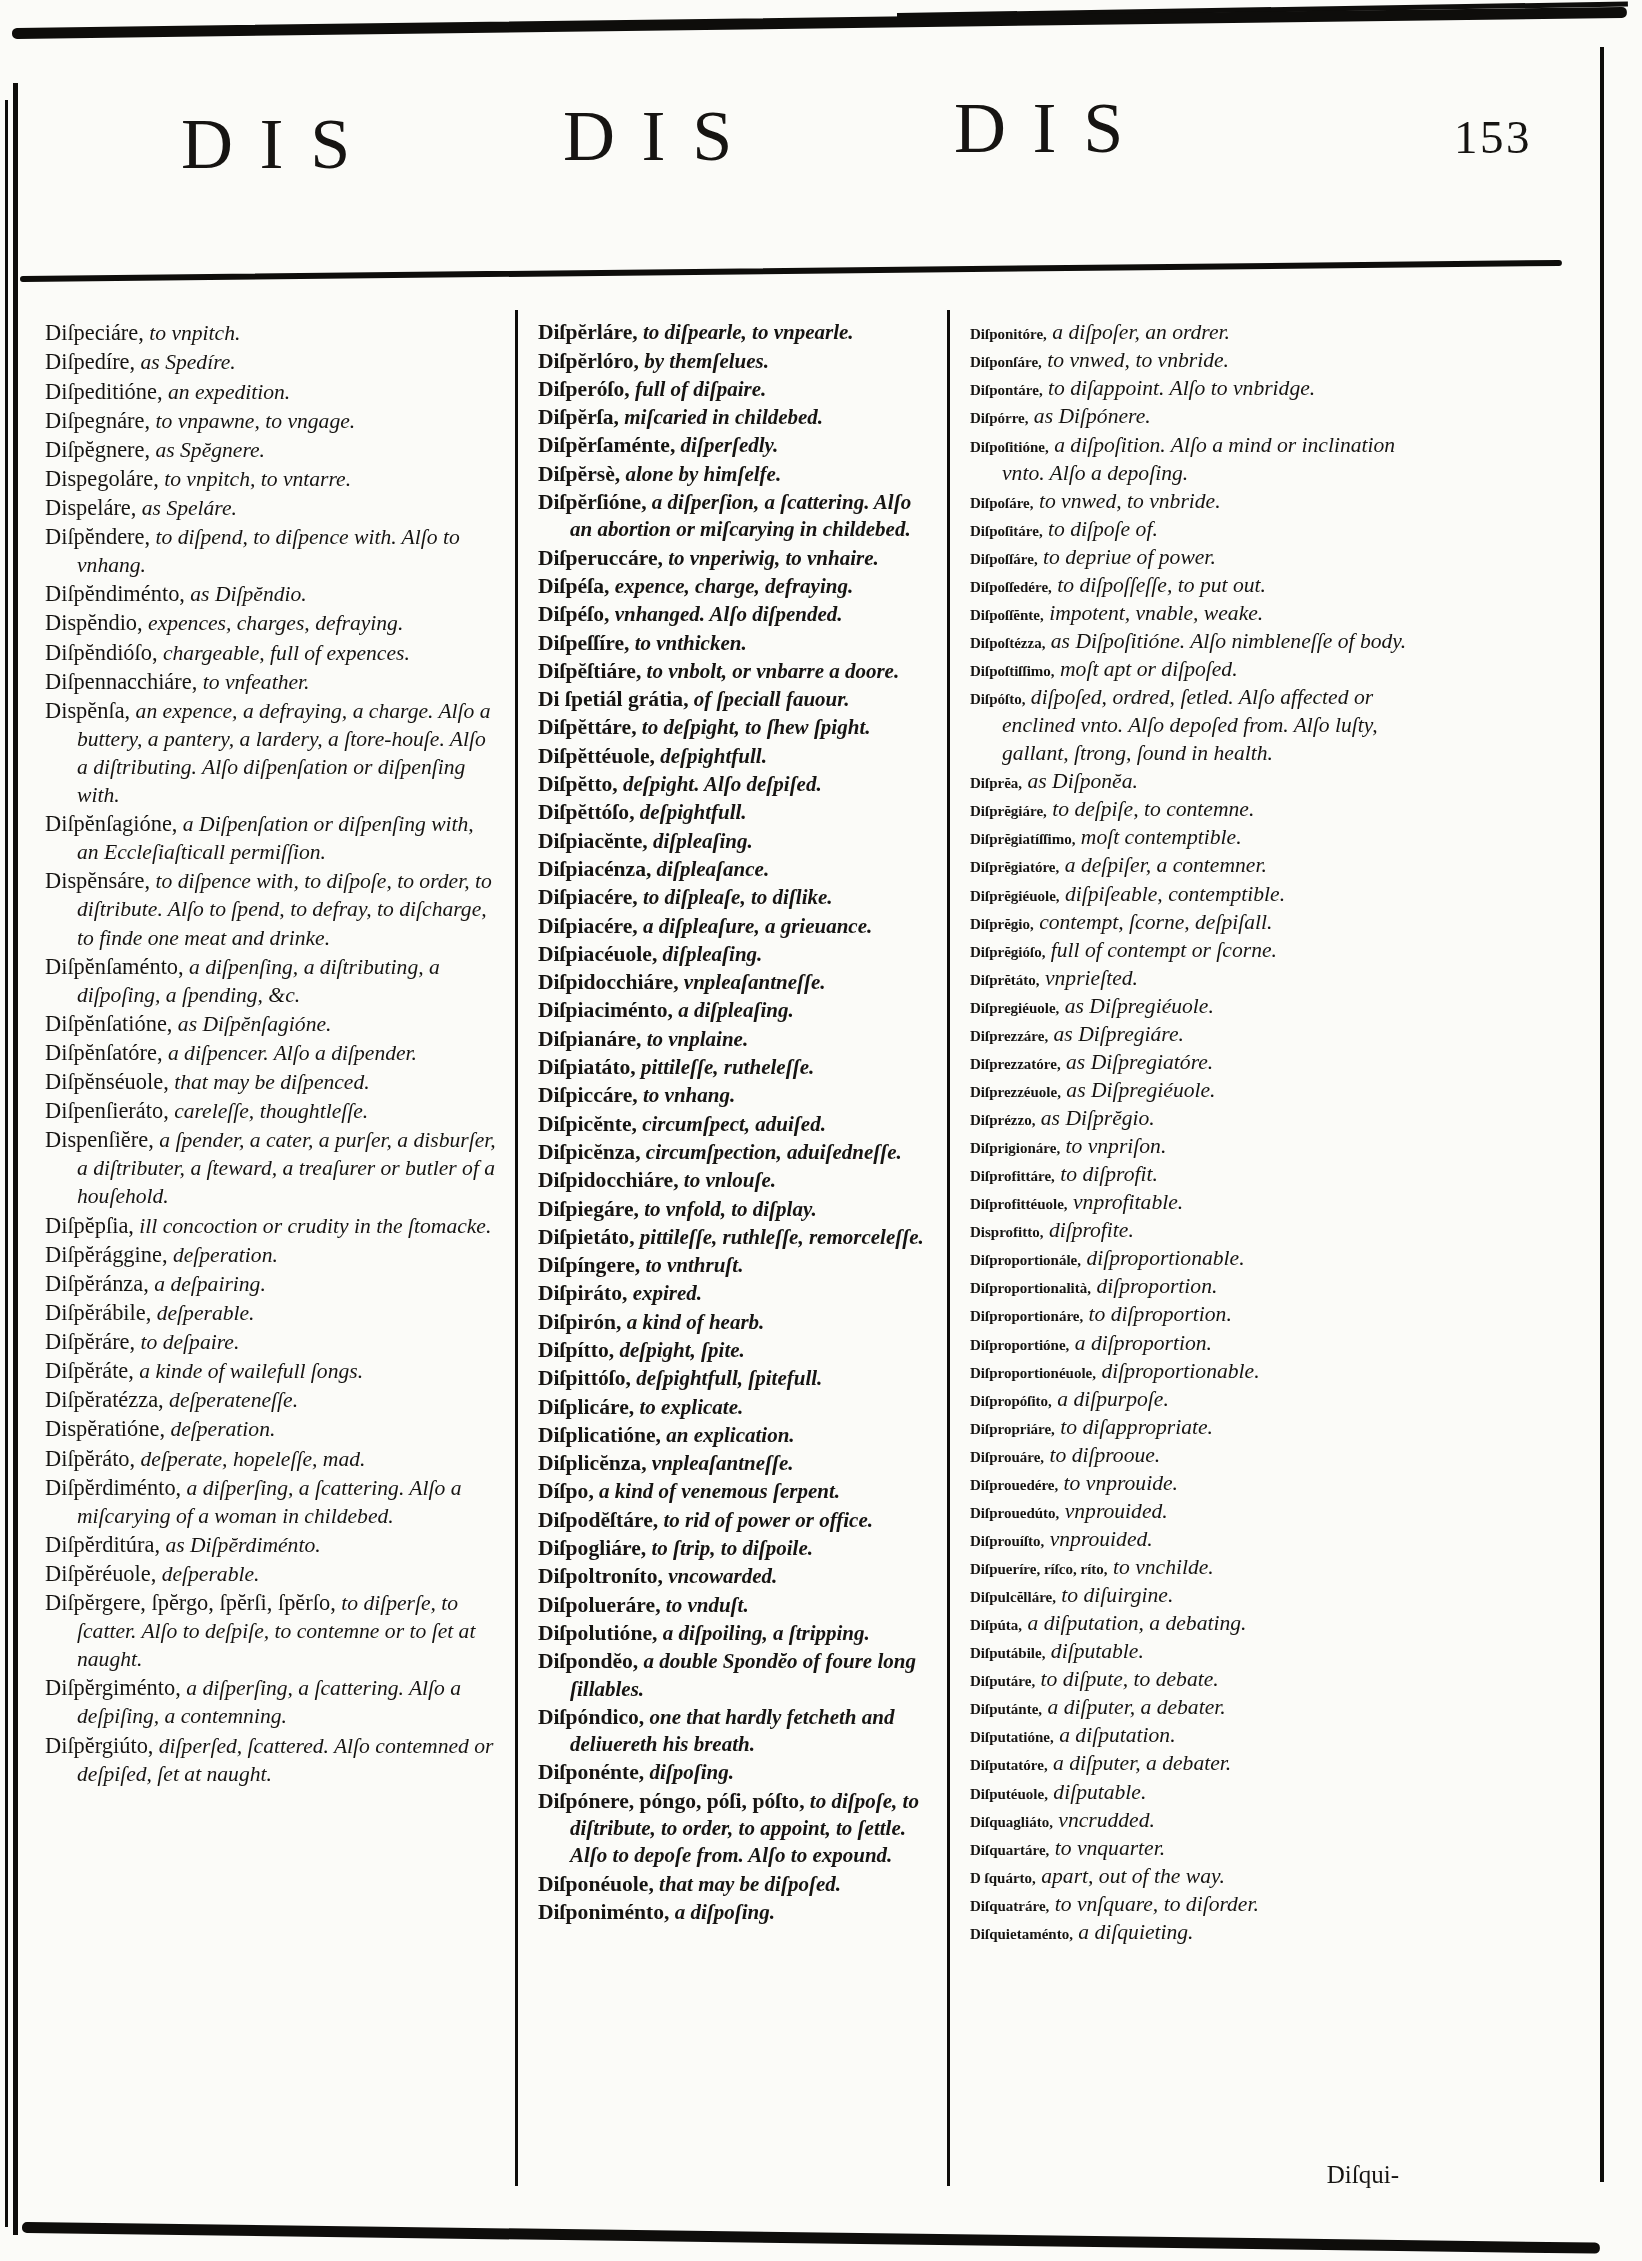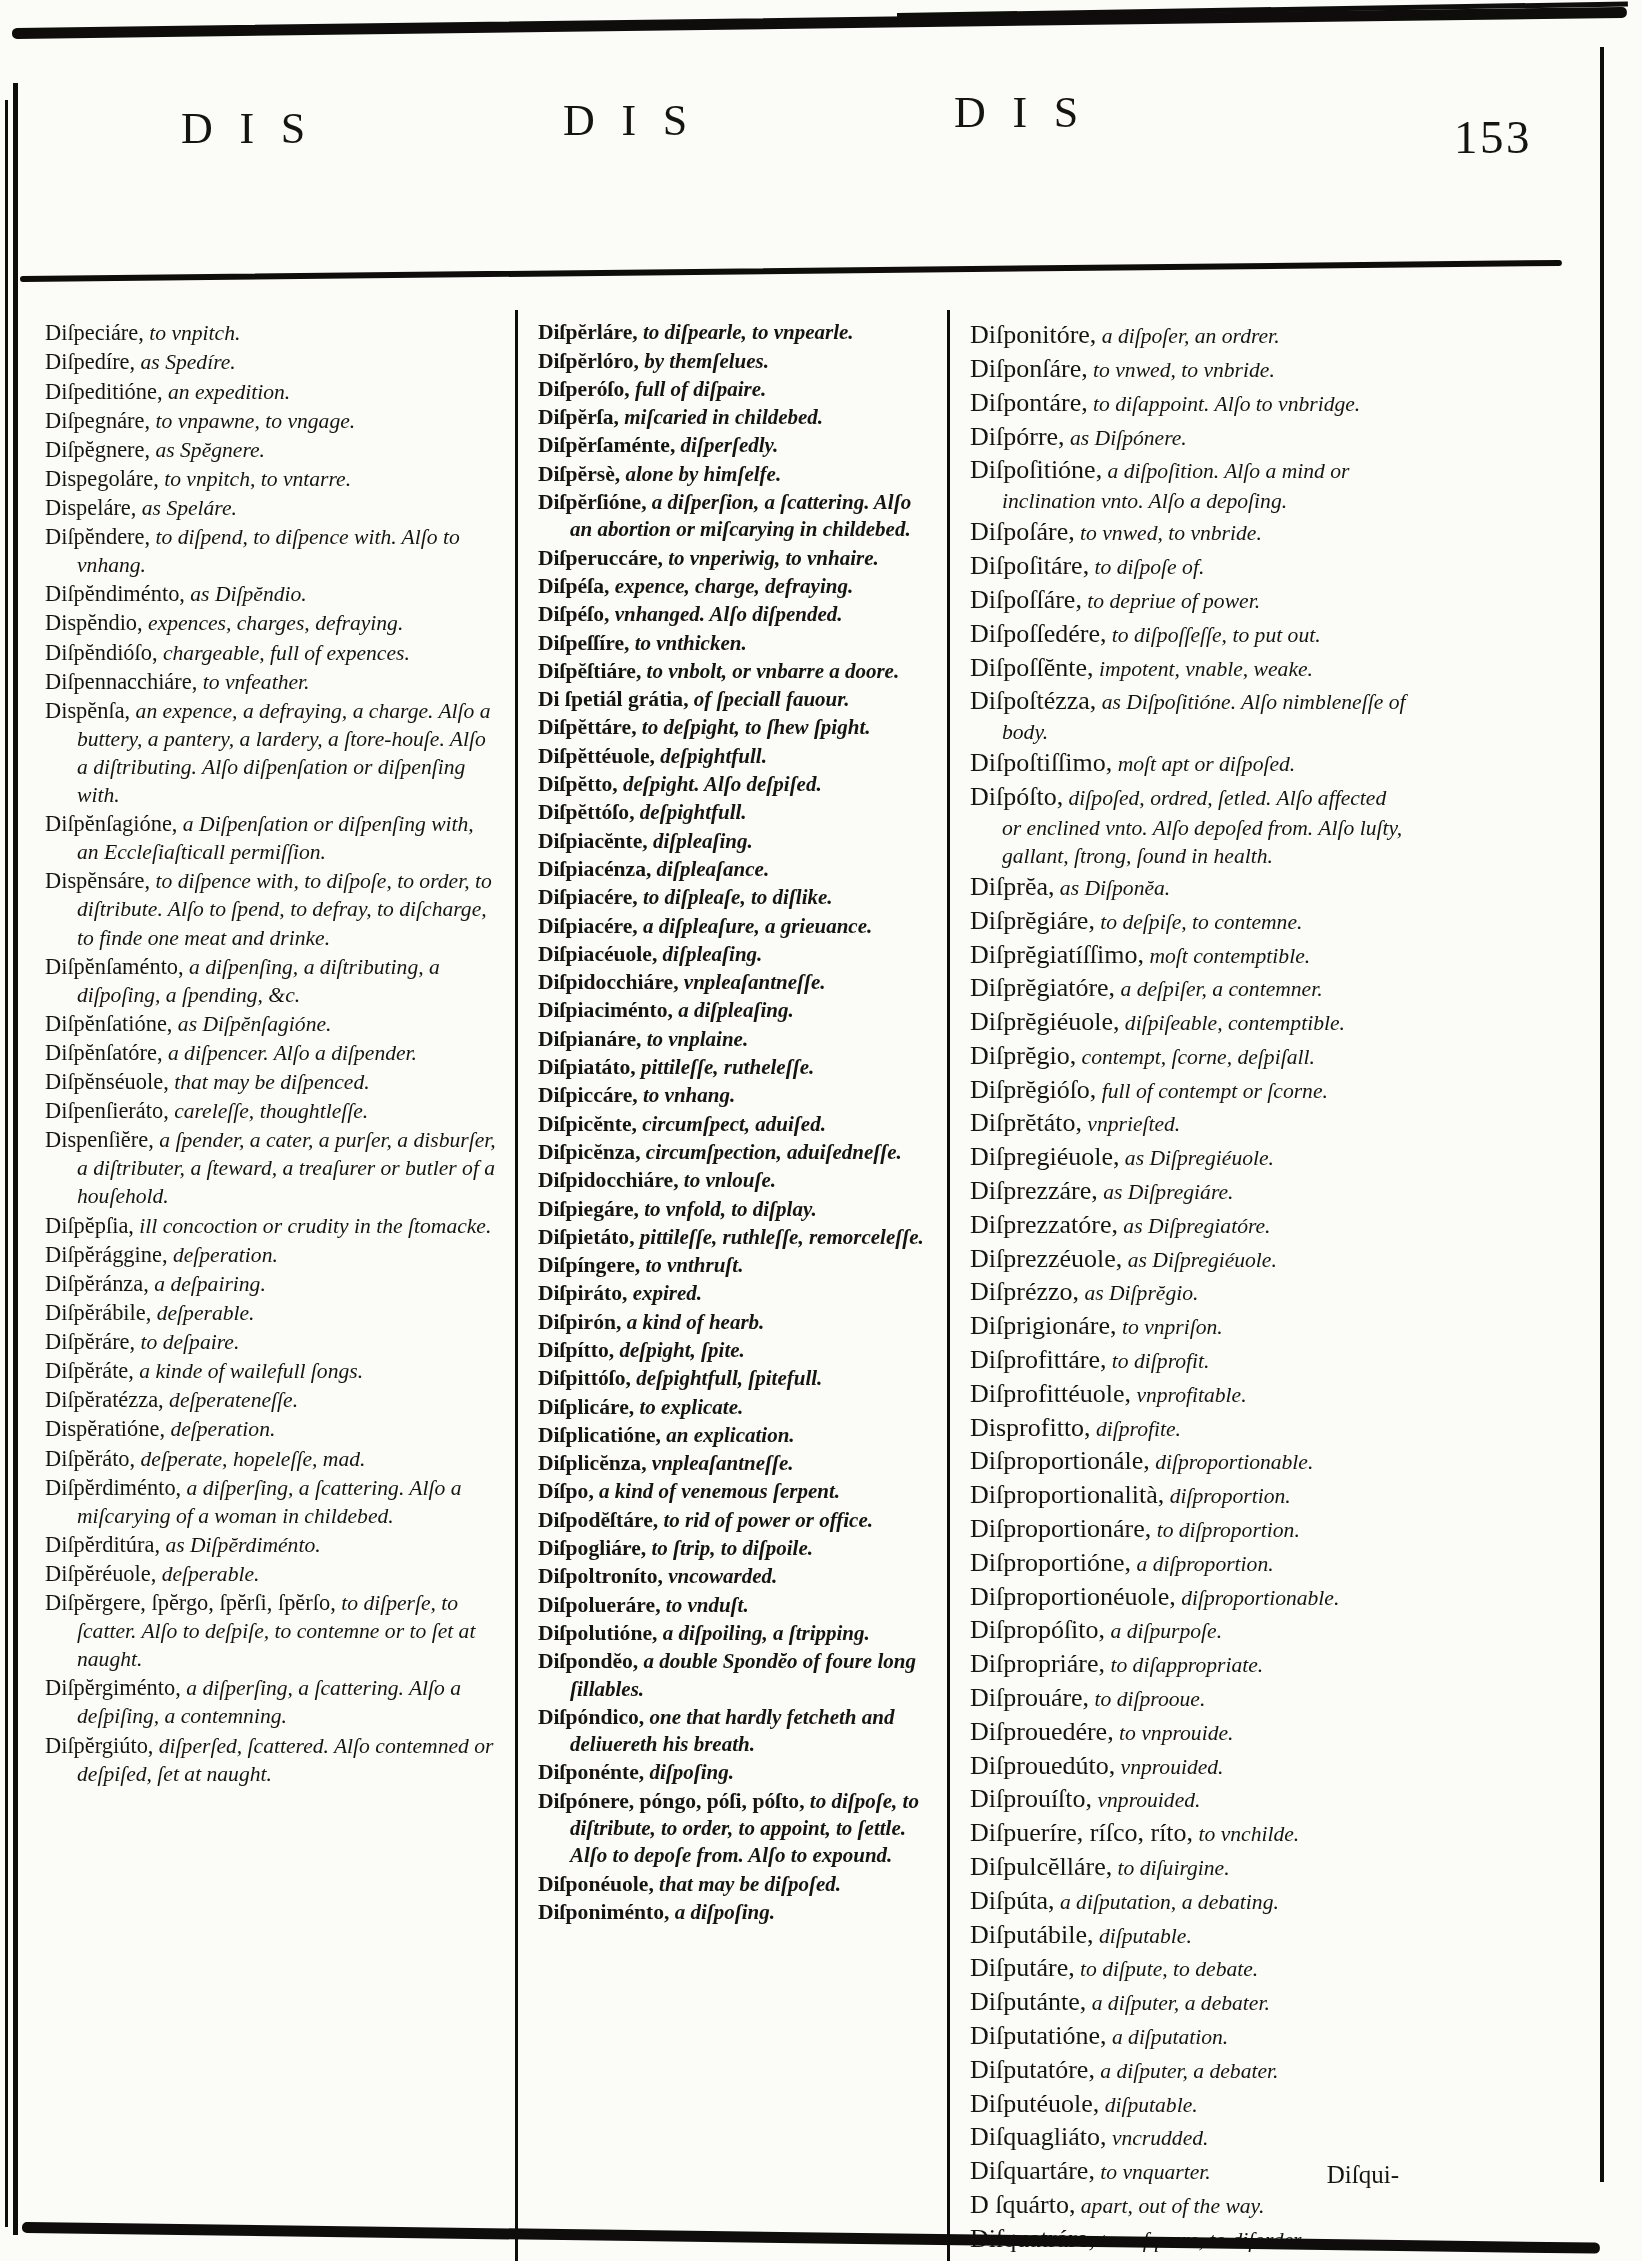--- a/index.html
+++ b/index.html
@@ -14,21 +14,21 @@
   .rule-top-main{top:28px; left:11.6px; width:1615px; height:10.8px; transform:rotate(-0.75deg); transform-origin:left center; border-radius:5px;}
   .rule-top-thin{top:13.3px; left:897px; width:731px; height:5px; transform:rotate(-0.9deg); transform-origin:left center;}
   .rule-head{top:276px; left:20px; width:1542px; height:5.8px; transform:rotate(-0.6deg); transform-origin:left center; border-radius:3.3px;}
   .rule-bottom{bottom:28px; left:21.6px; width:1578px; height:10.8px; transform:rotate(0.75deg); transform-origin:left center; border-radius:5px;}
   .border-left-a{top:100px; left:5px; width:3.3px; height:2127px;}
   .border-left-b{top:83px; left:13.3px; width:5px; height:2152px;}
   .border-right{top:47px; left:1600px; width:4.2px; height:2135px;}
 
   .head{position:absolute; top:80px; left:0; width:1642px; height:150px;}
   .head-title{
-    position:absolute; font-size:44px; letter-spacing:26.6px;
+    position:absolute; font-size:72px; letter-spacing:26.6px;
     font-weight:400;
     text-align:center;
   }
   .head-title.t1{left:181px; top:23px;}
   .head-title.t2{left:563px; top:15px;}
   .head-title.t3{left:954px; top:6.6px;}
   .page-num{position:absolute; left:1454px; top:8.3px; font-size:47px; letter-spacing:2.5px;margin-top:22px;}
 
   .textblock{
     position:absolute; top:310px; left:25px; width:1562px; height:1876px;
@@ -42,21 +42,21 @@
     font-style:italic;
     padding-left:32px; text-indent:-32px;
     line-height:1.3;
   }
   .col1 .entry{font-size:21.6px;}
   .col2 .entry{font-size:21px;font-weight:bold;}
   .col3 .entry{font-size:21.6px;}
   .term{font-style:normal;}
   .col1 .term{font-size:22.4px;}
   .col2 .term{font-size:21.6px;}
-  .col3 .term{font-size:26px;}
+  .col3 .term{font-size:15px;font-weight:bold;}
 
   .catchword{
     position:absolute; right:243px; bottom:72px;
     font-size:25px; font-style:normal;
   }
 </style>
 </head>
 <body>
 
 <div class="page">

